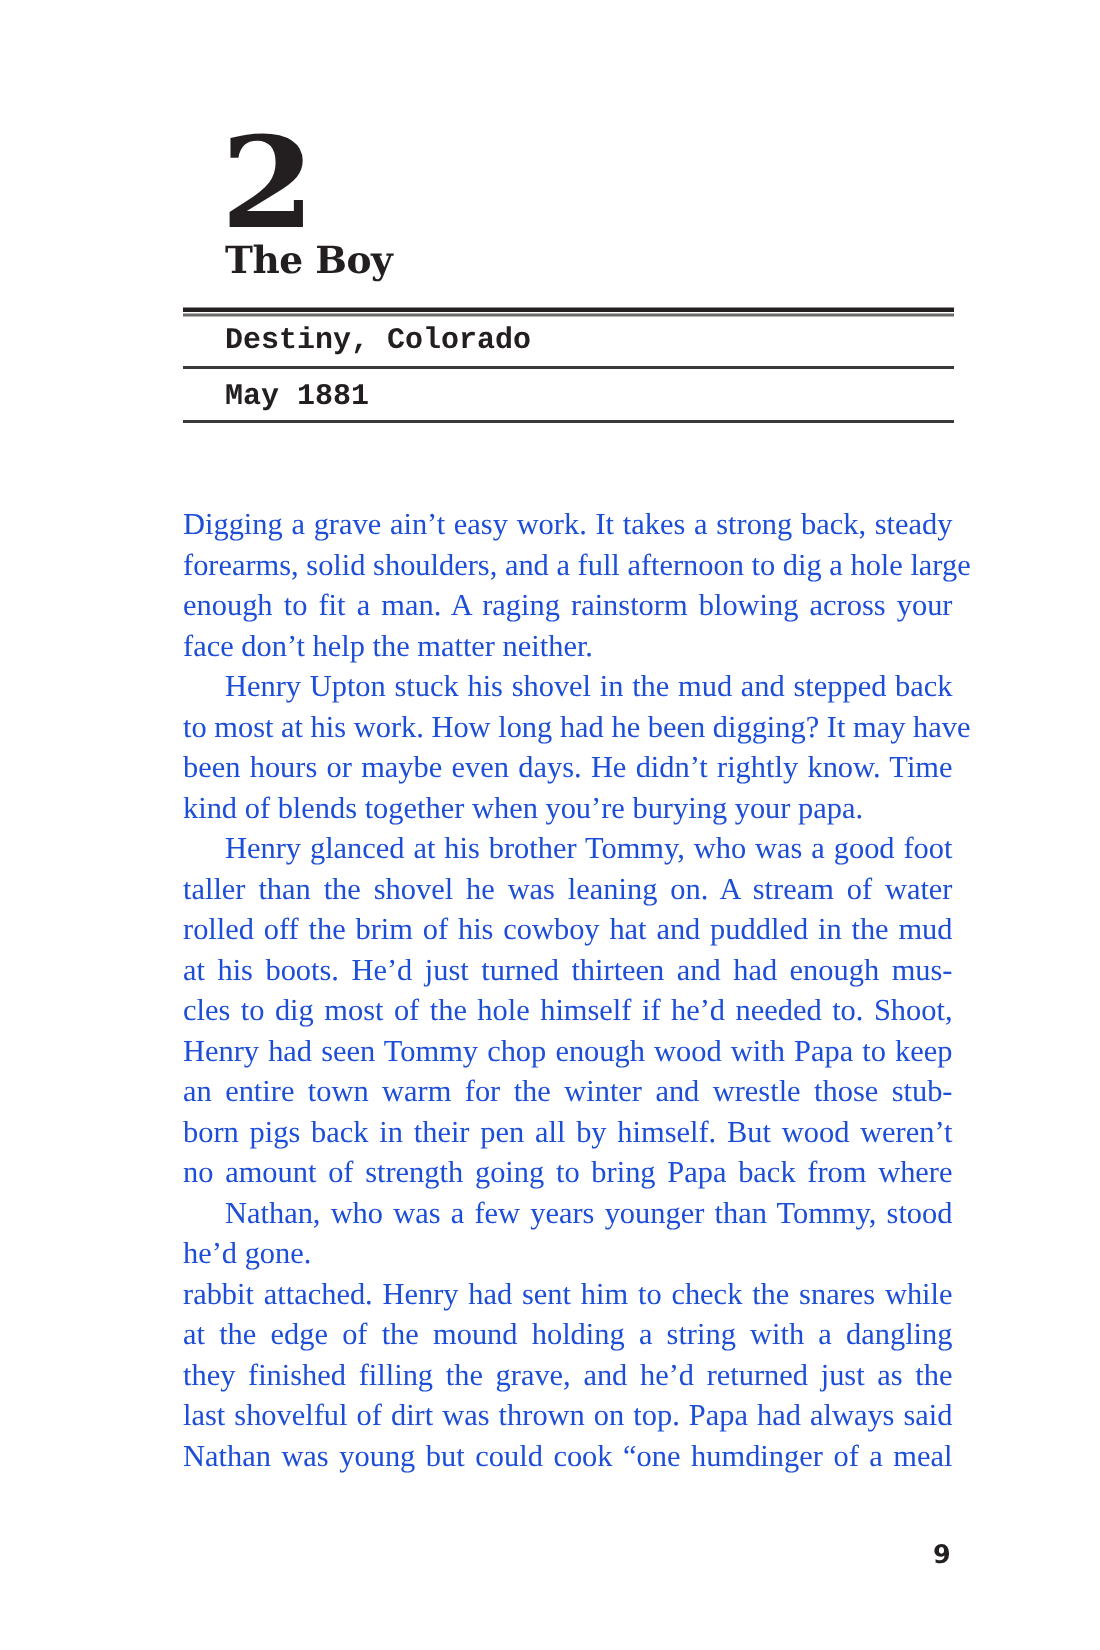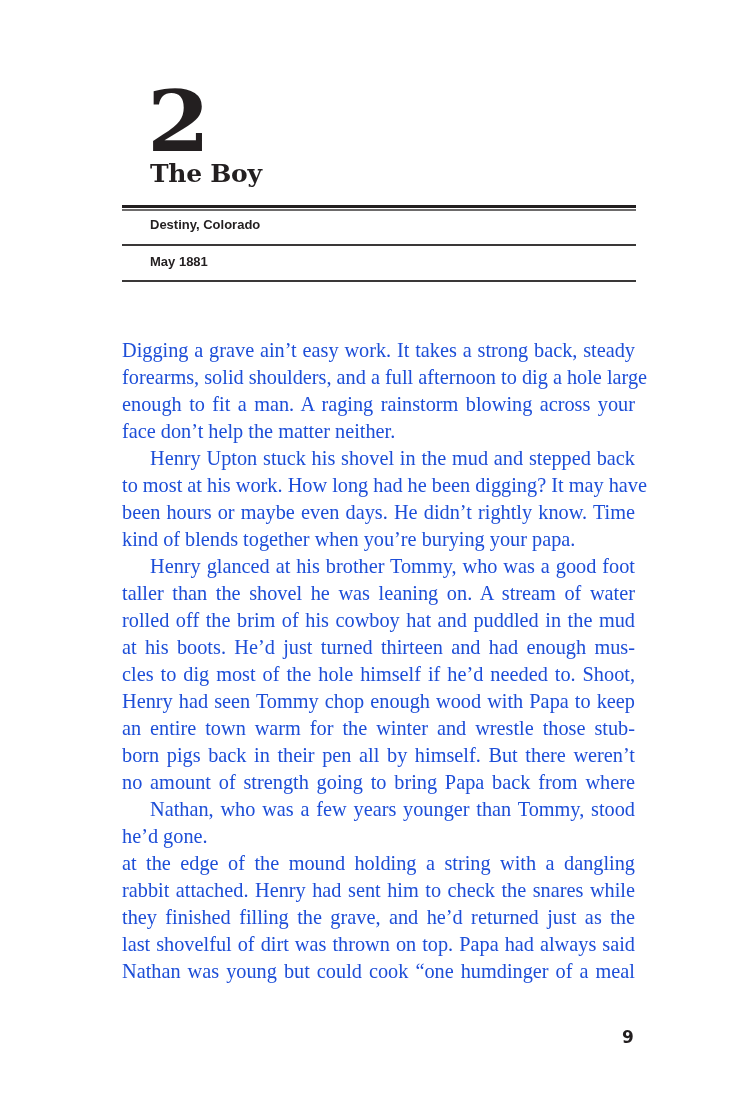--- a/index.html
+++ b/index.html
@@ -20,22 +20,22 @@
     color: #231f20;
   }
   .rule { position: absolute; left: 122px; width: 514px; }
   .rule-thick { top: 205px; height: 3px; background: #231f20; }
   .rule-thin-under { top: 209px; height: 2px; background: #6d6b6b; }
   .rule-1 { top: 244px; height: 2px; background: #3a3838; }
   .rule-2 { top: 280px; height: 2px; background: #3a3838; }
 
   .meta-line {
     position: absolute; left: 150px;
-    font-family: Liberation Sans, sans-serif; font-weight: bold;
-    font-size: 13px; line-height: 1; color: #231f20;
+    font-family: Liberation Mono, monospace; font-weight: bold;
+    font-size: 20px; line-height: 1; color: #231f20;
   }
   .meta-place { top: 218px; }
   .meta-date { top: 255px; }
 
   .body-text {
     position: absolute; left: 122px; top: 337px; width: 513px;
     font-family: "Liberation Serif", serif; font-size: 20.3px;
     line-height: 27px; color: #1d4ed8;
   }
   .line {
@@ -74,25 +74,25 @@
       <span class="line">to most at his work. How long had he been digging? It may have</span>
       <span class="line">been hours or maybe even days. He didn’t rightly know. Time</span>
       <span class="line last">kind of blends together when you’re burying your papa.</span>
       <span class="line indent">Henry glanced at his brother Tommy, who was a good foot</span>
       <span class="line">taller than the shovel he was leaning on. A stream of water</span>
       <span class="line">rolled off the brim of his cowboy hat and puddled in the mud</span>
       <span class="line">at his boots. He’d just turned thirteen and had enough mus-</span>
       <span class="line">cles to dig most of the hole himself if he’d needed to. Shoot,</span>
       <span class="line">Henry had seen Tommy chop enough wood with Papa to keep</span>
       <span class="line">an entire town warm for the winter and wrestle those stub-</span>
-      <span class="line">born pigs back in their pen all by himself. But there weren’t</span>
+      <span class="line">born pigs back in their pen all by himself. But wood weren’t</span>
       <span class="line">no amount of strength going to bring Papa back from where</span>
       <span class="line indent">Nathan, who was a few years younger than Tommy, stood</span>
       <span class="line last">he’d gone.</span>
+      <span class="line">rabbit attached. Henry had sent him to check the snares while</span>
       <span class="line">at the edge of the mound holding a string with a dangling</span>
-      <span class="line">rabbit attached. Henry had sent him to check the snares while</span>
       <span class="line">they finished filling the grave, and he’d returned just as the</span>
       <span class="line">last shovelful of dirt was thrown on top. Papa had always said</span>
       <span class="line">Nathan was young but could cook “one humdinger of a meal</span>
     </div>
 
   <div class="page-number">9</div>
 </div>
 
 </body></html>

